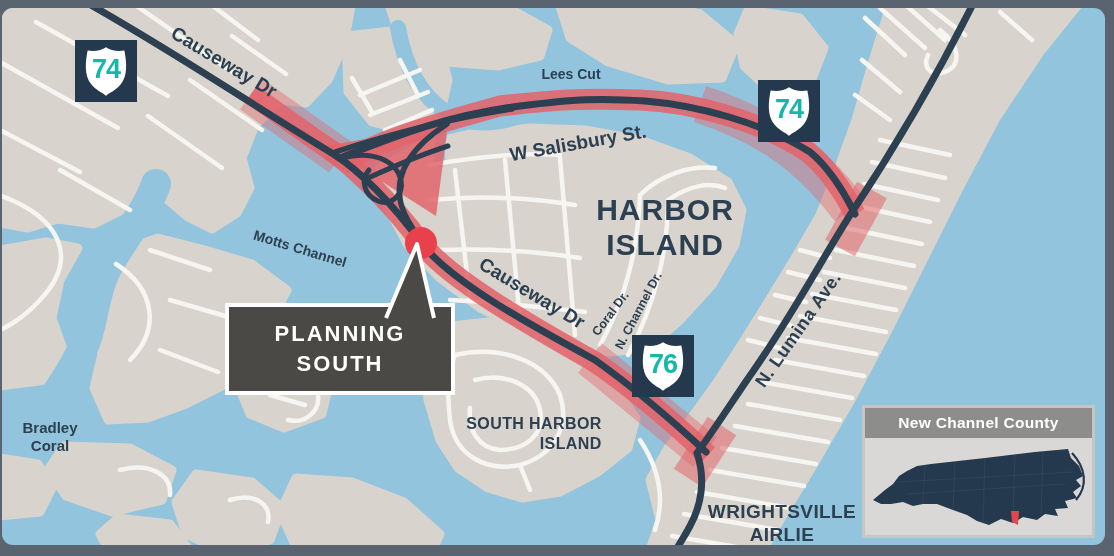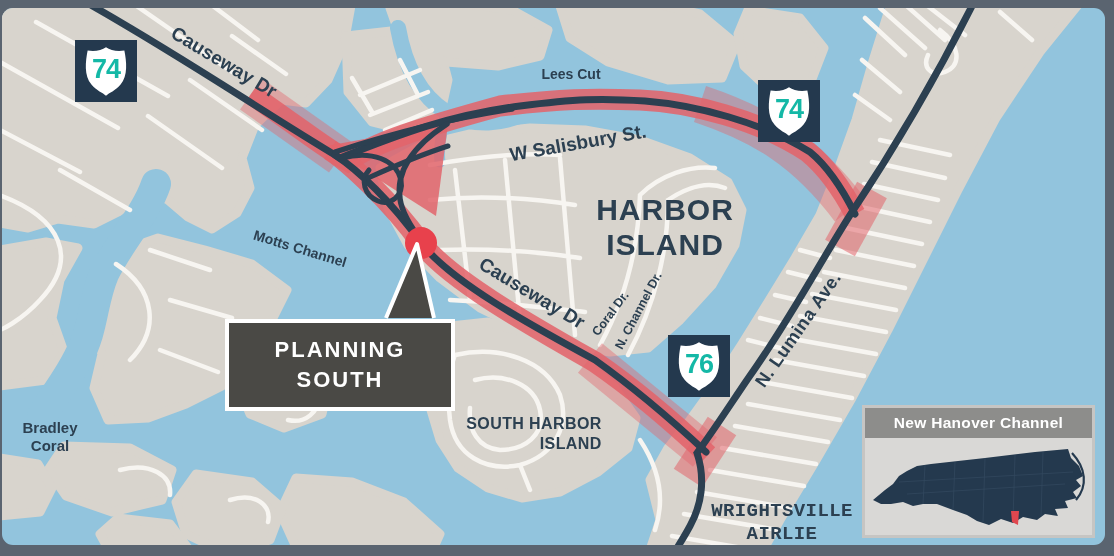--- a/index.html
+++ b/index.html
@@ -7,42 +7,42 @@
          font-family:"Liberation Sans", sans-serif;}
   #map-clip{position:absolute;left:2px;top:8px;width:1103px;height:537px;border-radius:11px;overflow:hidden;}
   #map-svg{position:absolute;left:-2px;top:-8px;width:1114px;height:556px;}
   .lbl{position:absolute;color:#2c4051;font-weight:bold;text-align:center;white-space:nowrap;
        transform:translate(-50%,-50%);line-height:1.22;}
   .lbl .ln{display:block;}
   
   #lbl-airlie{left:70px;top:171px;font-size:17px;letter-spacing:.6px;}
   #lbl-harbor{left:624px;top:227px;font-size:30px;letter-spacing:1px;line-height:1.18;margin-left:41px;}
   #lbl-southharbor{left:534px;top:434px;font-size:16px;letter-spacing:.4px;text-align:right;}
-  #lbl-wrightsville{left:782px;top:523px;font-size:19px;letter-spacing:.4px;font-family:Liberation Mono, monospace;}
+  #lbl-wrightsville{left:782px;top:523px;font-size:19px;letter-spacing:.4px;}
   
   #lbl-leescut{left:571px;top:75px;font-size:14px;}
   #lbl-motts{left:300px;top:249px;font-size:14px;transform:translate(-50%,-50%) rotate(17deg);}
   #lbl-bradley{left:50px;top:437px;font-size:15px;}
   
   #lbl-causeway-nw{left:224px;top:62px;font-size:19px;transform:translate(-50%,-50%) rotate(31deg);}
   #lbl-salisbury{left:578px;top:143px;font-size:19px;transform:translate(-50%,-50%) rotate(-10deg);}
   #lbl-causeway-se{left:532px;top:293px;font-size:19px;transform:translate(-50%,-50%) rotate(31deg);}
   #lbl-coral{left:611px;top:314px;font-size:12.5px;transform:translate(-50%,-50%) rotate(-53deg);}
   #lbl-nchannel{left:639px;top:311px;font-size:12.5px;transform:translate(-50%,-50%) rotate(-62deg);}
   #lbl-lumina{left:799px;top:330px;font-size:18px;letter-spacing:.5px;transform:translate(-50%,-50%) rotate(-55deg);}
   
   .shield{position:absolute;width:62px;height:62px;background:#24394e;}
   .shield svg{position:absolute;left:4px;top:3px;width:54px;height:56px;}
   .shield .num{position:absolute;left:0;top:50%;width:100%;transform:translateY(-54%);
                text-align:center;font-size:27px;font-weight:bold;color:#14b8a6;letter-spacing:-1px;}
   #shield-74w{left:75px;top:40px;}
   #shield-74e{left:758px;top:80px;}
-  #shield-76{left:668px;top:335px;}
+  #shield-76{left:632px;top:335px;}
   
-  #callout{position:absolute;left:225px;top:319px;width:222px;height:84px;background:#4a4945;
+  #callout{position:absolute;left:225px;top:303px;width:222px;height:84px;background:#4a4945;
            border:4px solid #ffffff;display:flex;flex-direction:column;align-items:center;justify-content:center;
            gap:8px;z-index:5;}
   #callout .cl{color:#ffffff;font-weight:bold;font-size:22px;letter-spacing:2px;line-height:1;}
   #callout-tail{position:absolute;left:378px;top:236px;width:64px;height:84px;z-index:6;}
   
   #inset{position:absolute;left:862px;top:405px;width:233px;height:133px;background:#d9d8d6;
          border:3px solid #c6c5c3;box-sizing:border-box;z-index:5;}
   #inset-header{height:30px;background:#8d8d8b;display:flex;align-items:center;justify-content:center;}
   #inset-header span{color:#ffffff;font-weight:bold;font-size:15.5px;letter-spacing:.3px;}
   #inset-body{position:relative;height:97px;}
@@ -171,21 +171,21 @@
 
   <div class="lbl" id="lbl-causeway-nw">Causeway Dr</div>
   <div class="lbl" id="lbl-salisbury">W Salisbury St.</div>
   <div class="lbl" id="lbl-causeway-se">Causeway Dr</div>
   <div class="lbl" id="lbl-coral">Coral Dr.</div>
   <div class="lbl" id="lbl-nchannel">N. Channel Dr.</div>
   <div class="lbl" id="lbl-lumina">N. Lumina Ave.</div>
 
   <div id="inset">
     <div id="inset-header">
-      <span>New Hanover Channel</span>
+      <span>New Channel County</span>
     </div>
     <div id="inset-body">
       <svg viewBox="0 0 227 97">
         <path fill="#24394e" d="M8,62 L20,52 L28,46 L34,38 L42,33 L52,28 L66,26 L120,20 L170,14 L203,11 L206,20 L214,28 L218,38 L211,42 L216,48 L208,54 L212,60 L200,63 L203,70 L190,71 L193,78 L180,76 L172,82 L158,79 L148,85 L136,81 L124,87 L112,83 L102,77 L88,72 L72,66 L58,66 L48,68 L38,64 L26,66 L16,66 Z"></path>
         <path d="M207,15 C221,30 223,48 211,62" fill="none" stroke="#24394e" stroke-width="2.2"></path>
         <g stroke="#41586e" stroke-width="0.7" opacity="0.55">
           <path d="M60,27 L58,66 M90,24 L88,72 M120,20 L118,84 M150,17 L148,82 M178,14 L176,78 M34,44 L208,34 M42,56 L200,46"></path>
         </g>
         <polygon points="146,73 154,73 153,87 147,84" fill="#e0474f"></polygon>
       </svg>

